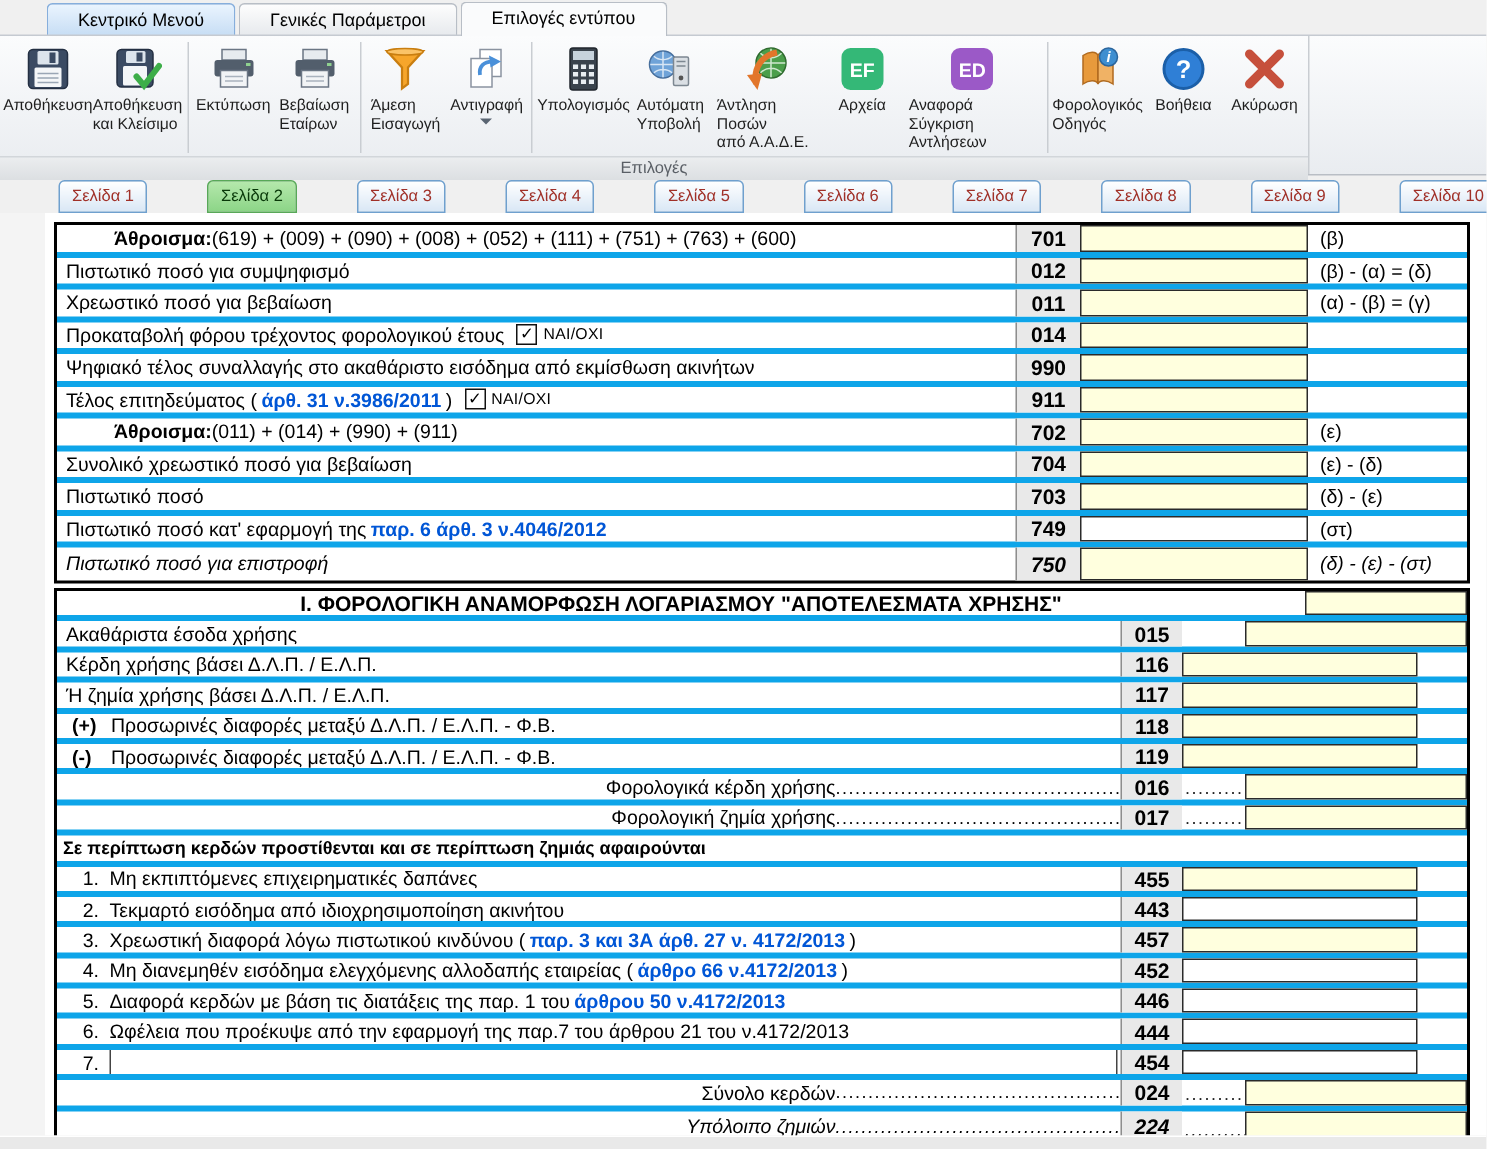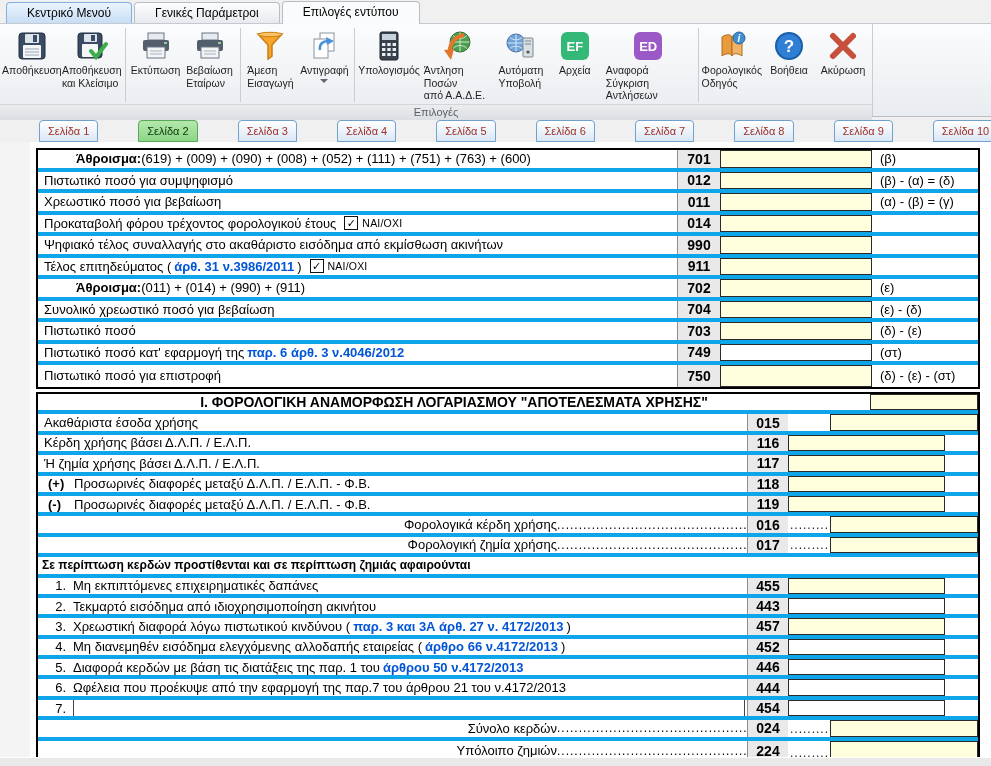--- a/index.html
+++ b/index.html
@@ -1,20 +1,20 @@
 <!DOCTYPE html>
 <html><head>
 <meta charset="utf-8">
 <style>
   html,body{margin:0;padding:0;}
   .screen{position:relative;width:991px;height:766px;background:#F0F0F0;overflow:hidden;
           font-family:"Liberation Sans","DejaVu Sans",sans-serif;color:#000;}
   
-  .ribbon-tabs{position:absolute;top:0;left:0;right:0;height:24px;display:flex;align-items:flex-end;
-               padding-left:6px;background:#F0F0F0;}
+  .ribbon-tabs{position:absolute;top:0;left:11px;right:0;height:24px;display:flex;align-items:flex-end;
+               padding-left:20px;background:#F0F0F0;}
   .rtab{height:21px;line-height:21px;padding:0 20px;font-size:12px;border:1px solid #B8BEC6;
         border-bottom:none;border-radius:4px 4px 0 0;margin-right:2px;background:linear-gradient(#FDFDFD,#E6E9ED);
         cursor:default;white-space:nowrap;}
   .rtab.highlight{background:linear-gradient(#EAF4FE,#C6DDF4);border-color:#86AEDC;}
   .rtab.active{background:#FAFBFC;border-color:#B8BEC6;position:relative;z-index:3;height:22px;}
   
   .ribbon-body{position:absolute;top:23px;left:0;right:0;height:92px;background:linear-gradient(#FBFCFD,#E9ECF0);
                border-top:1px solid #C5CAD1;border-bottom:1px solid #B9BEC5;}
   .ribbon-group{position:absolute;top:0;left:0;width:872px;height:100%;border-right:1px solid #C9CDD2;
                 display:flex;flex-direction:column;}
@@ -38,21 +38,21 @@
         color:#A03028;cursor:pointer;margin-left:37px;}
   .ptab.active{background:linear-gradient(#B5E8AC,#8CD587);border-color:#58A858;color:#083808;}
   
   .content{position:absolute;top:142px;left:0;right:0;bottom:0;background:#FFFFFF;}
   .left-margin{position:absolute;left:0;top:0;width:30px;bottom:0;background:#F4F4F4;}
   .bottom-strip{position:absolute;left:0;right:0;bottom:0;height:8px;background:#E9E9E9;border-top:1px solid #FFF;}
   .ftable{position:absolute;left:36px;width:944px;border:2px solid #000;background:#FFF;box-sizing:border-box;}
   #table1{top:6px;}
   #table2{top:250px;}
   .frow{display:flex;align-items:stretch;border-bottom:4px solid #0ea5e9;box-sizing:border-box;}
-  .frow:last-child{border-bottom:none;}
+  .frow:last-child{border-bottom:none;font-style:italic;}
   #table1 .frow{height:21.5px;}
   #table2 .frow{height:20.4px;}
   .fcell-label{flex:1;display:flex;align-items:center;padding-left:6px;font-size:13px;overflow:hidden;white-space:nowrap;}
   .fcell-label.indent{padding-left:38px;}
   .fcell-label.right{justify-content:flex-end;padding-right:0;}
   .bold{font-weight:bold;}
   .law-link{color:#0056D6;font-weight:bold;cursor:pointer;margin:0 3px;}
   .fcell-code{width:42px;background:#E9E9E9;border-left:1px solid #8E8E8E;
               display:flex;align-items:center;justify-content:center;font-weight:bold;font-size:14px;}
   #table2 .fcell-code{width:40px;}
@@ -190,42 +190,42 @@
                   <rect x="14.3" y="23" width="3.4" height="3"></rect>
                   <rect x="19.6" y="23" width="3.4" height="3"></rect>
                 </g>
               </svg>
             </span>
             <span class="lbl">Υπολογισμός</span>
           </div>
           <div class="rbtn">
             <span class="icn">
               <svg viewBox="0 0 32 32">
-                <circle cx="19" cy="12" r="10" fill="#4B9E4B" stroke="#2F6B2F"></circle>
-                <path d="M9.5 12h19M19 2.5v19M12 5.5c4 4 10 4 14 0M12 18.5c4-4 10-4 14 0" stroke="#CFE8CF" fill="none"></path>
-                <path d="M23 5C13 7 7 15 9 26" stroke="#E2762B" stroke-width="4" fill="none"></path>
-                <path d="M3 20l7 10 3-11z" fill="#E2762B"></path>
-              </svg>
-            </span>
-            <span class="lbl">Άντληση Ποσών
-από Α.Α.Δ.Ε.</span>
-          </div>
-          <div class="rbtn">
-            <span class="icn">
-              <svg viewBox="0 0 32 32">
                 <circle cx="11" cy="13" r="9" fill="#6FA3D8" stroke="#466E9C"></circle>
                 <path d="M2.5 13h17M11 4.5v17M5 7.5c3 3 9 3 12 0M5 18.5c3-3 9-3 12 0" stroke="#D8E6F4" fill="none"></path>
                 <rect x="18" y="8" width="10" height="19" rx="1" fill="#DADFE4" stroke="#7C8791"></rect>
                 <line x1="20" y1="11" x2="26" y2="11" stroke="#7C8791"></line>
                 <line x1="20" y1="14" x2="26" y2="14" stroke="#7C8791"></line>
                 <circle cx="23" cy="22" r="1.6" fill="#555"></circle>
               </svg>
             </span>
             <span class="lbl">Αυτόματη
 Υποβολή</span>
+          </div>
+          <div class="rbtn">
+            <span class="icn">
+              <svg viewBox="0 0 32 32">
+                <circle cx="19" cy="12" r="10" fill="#4B9E4B" stroke="#2F6B2F"></circle>
+                <path d="M9.5 12h19M19 2.5v19M12 5.5c4 4 10 4 14 0M12 18.5c4-4 10-4 14 0" stroke="#CFE8CF" fill="none"></path>
+                <path d="M23 5C13 7 7 15 9 26" stroke="#E2762B" stroke-width="4" fill="none"></path>
+                <path d="M3 20l7 10 3-11z" fill="#E2762B"></path>
+              </svg>
+            </span>
+            <span class="lbl">Άντληση Ποσών
+από Α.Α.Δ.Ε.</span>
           </div>
           <div class="rbtn">
             <span class="icn">
               <span class="badge" style="background: rgb(52, 184, 119);">EF</span>
             </span>
             <span class="lbl">Αρχεία</span>
           </div>
           <div class="rbtn">
             <span class="icn">
               <span class="badge" style="background: rgb(155, 89, 199);">ED</span>

